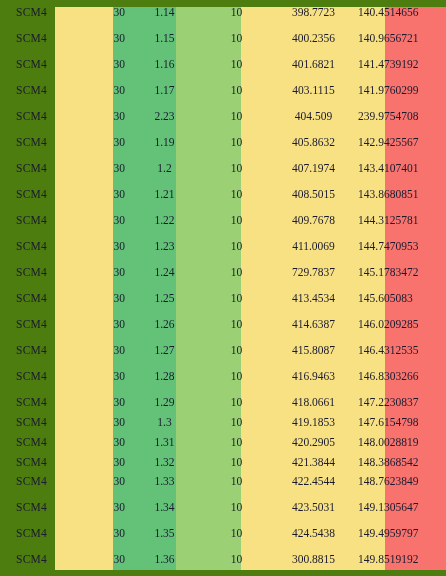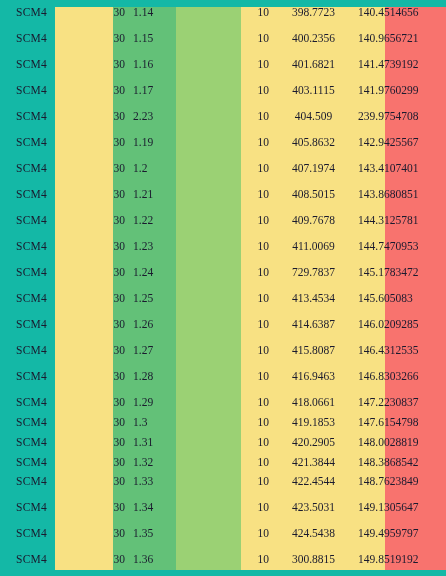--- a/index.html
+++ b/index.html
@@ -11,21 +11,21 @@
     width: 446px;
     height: 576px;
     overflow: hidden;
     font-family: "Liberation Serif", "DejaVu Serif", serif;
   }
 
   #sheet {
     position: relative;
     width: 446px;
     height: 576px;
-    background: #14b8a6;
+    background: #4d7c0f;
   }
 
   
   .band {
     position: absolute;
     top: 7px;
     height: 563px;
   }
   .band-c1 { left: 55px;  width: 58px; }
   .band-c2 { left: 113px; width: 63px; }
@@ -47,22 +47,22 @@
     padding: 0 4px;
     vertical-align: middle;
     line-height: 1.18;
     white-space: normal;
     word-break: break-all;
     background: transparent;
   }
 
   .col-label  { width: 55px;  text-align: center; letter-spacing: .2px; }
   .col-c1 { width: 58px; text-align: right; margin-top: 48px; }
-  .col-c2 { width: 63px; text-align: left; }
-  .col-c3 { width: 65px; text-align: right; }
+  .col-c2 { width: 63px; text-align: center; }
+  .col-c3 { width: 65px; text-align: center; }
   .col-c4 { width: 73px; text-align: center; }
   .col-c5 { width: 71px; text-align: left; }
   .col-c6 { width: 61px; text-align: right; }
 
   tr.row-tall td { height: 26px; }
   tr.row-short td { height: 13px; }
 </style>
 </head>
 <body style="background: rgb(255, 255, 255);">
 

